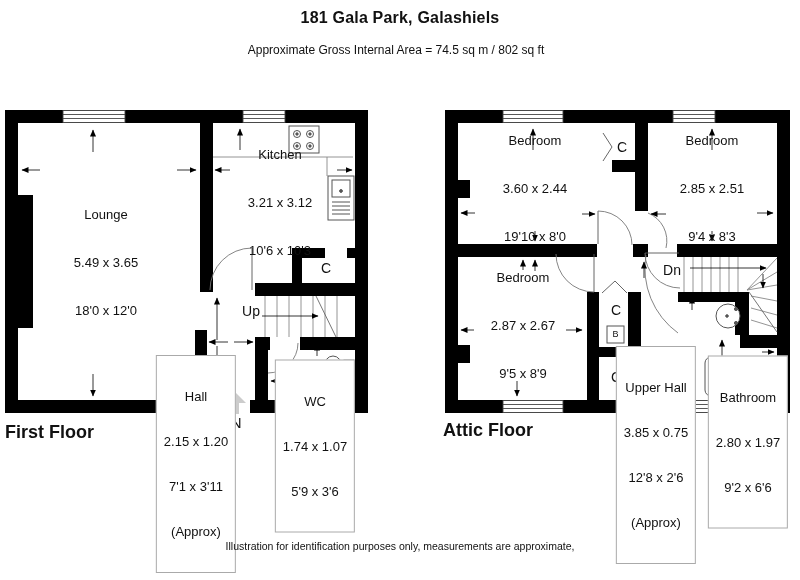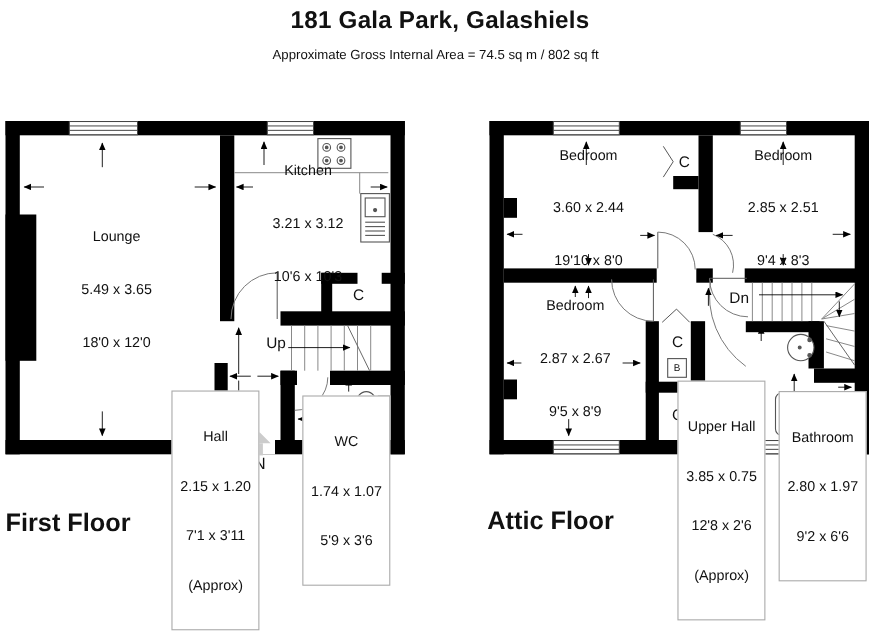--- a/index.html
+++ b/index.html
@@ -1,23 +1,23 @@
 <!DOCTYPE html>
 <html><head>
 <meta charset="utf-8">
 <style>
   html,body{margin:0;padding:0;background:#fff;}
   #page{position:relative;width:800px;height:580px;background:#fff;overflow:hidden;
         font-family:"Liberation Sans",sans-serif;color:#111;}
   #plan-svg{position:absolute;left:0;top:0;width:800px;height:580px;}
   .txt{position:absolute;white-space:pre;}
   .center{transform:translate(-50%,-50%);text-align:center;}
-  .title{font-size:22px;font-weight:bold;letter-spacing:.2px;}
+  .title{font-size:16px;font-weight:bold;letter-spacing:.2px;}
   .subtitle{font-size:12px;}
-  .floor-label{font-size:23px;font-weight:bold;margin-top:40px;}
+  .floor-label{font-size:18px;font-weight:bold;}
   .room-label{font-size:13px;line-height:16px;text-align:center;}
   .box-label{font-size:13px;line-height:15px;text-align:center;border:1px solid #aaa;
              background:#fff;padding:3px 7px;}
   .anno{font-size:14px;}
   .anno-sm{font-size:9px;}
   .in-label{font-size:15px;}
   .footer{font-size:10.5px;line-height:13px;text-align:center;width:800px;left:0;}
 </style>
 </head>
 <body>
@@ -322,14 +322,15 @@
     <div>(Approx)</div>
   </div>
   <div class="txt box-label center" style="left:748px;top:442px;">
     <div>Bathroom</div>
     <div>2.80 x 1.97</div>
     <div>9'2 x 6'6</div>
   </div>
 
   <div class="txt floor-label" style="left:443px;top:420px;">Attic Floor</div>
 
+  <div class="txt footer" style="top:540px;">Illustration for identification purposes only, measurements are approximate,</div>
 
 </div>
 
 </body></html>

